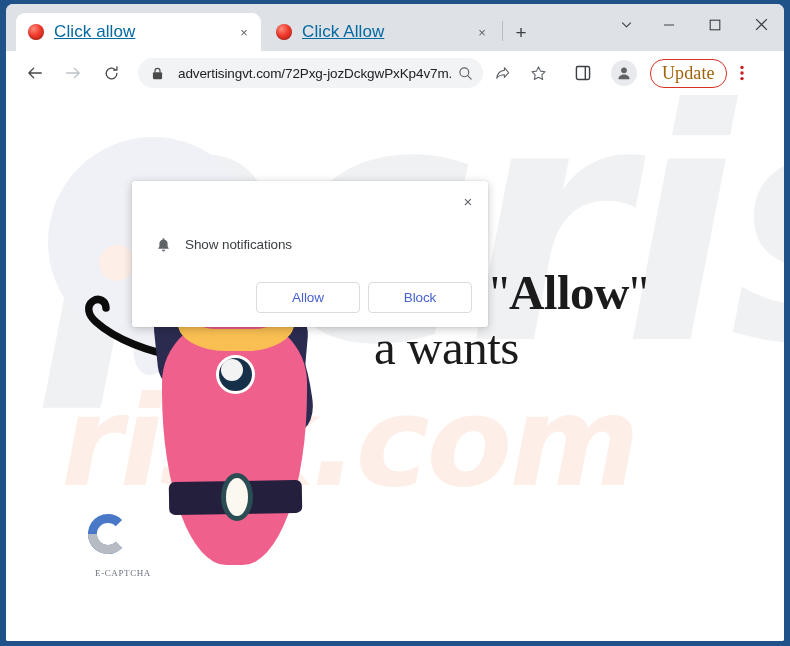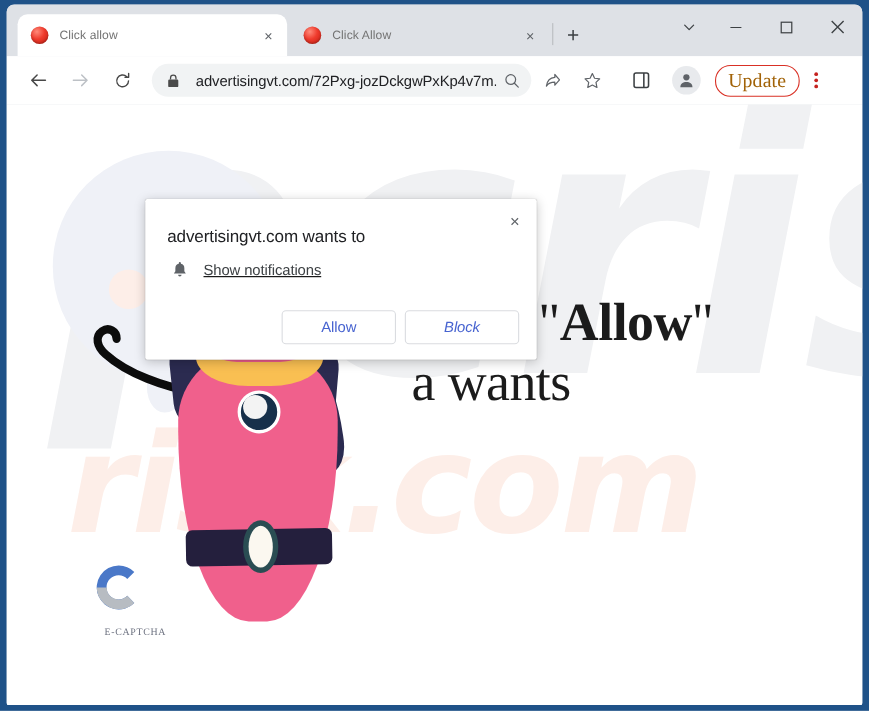--- a/index.html
+++ b/index.html
@@ -40,23 +40,24 @@
   .tab.inactive{background:transparent;}
   #tab-0{left:10px;width:245px;}
   #tab-1{left:258px;width:235px;}
   .tab-favicon{
     width:16px;height:16px;border-radius:50%;
     flex:0 0 16px;margin-right:10px;
     background:radial-gradient(circle at 35% 30%, #ff8a7a 0%, #ef3b2d 45%, #c21d12 100%);
     box-shadow:inset 0 -1px 2px rgba(0,0,0,.25);
   }
   .tab-title{
-    flex:1 1 auto;font-size:11px;color:#737373;
+    flex:1 1 auto;font-size:17px;color:#0369a1;
     white-space:nowrap;overflow:hidden;text-overflow:ellipsis;
     letter-spacing:.1px;
+    text-decoration:underline;
   }
   .tab-close{
     flex:0 0 18px;width:18px;height:18px;
     display:flex;align-items:center;justify-content:center;
     color:#5f6368;font-size:13px;line-height:1;border-radius:50%;
   }
   .tab-divider{
     position:absolute;left:496px;top:17px;width:1px;height:20px;background:#b9bcc0;
   }
   #new-tab-button{
@@ -266,36 +267,36 @@
   #dialog-close{
     position:absolute;right:8px;top:8px;width:24px;height:24px;
     display:flex;align-items:center;justify-content:center;
     color:#5f6368;font-size:15px;line-height:1;
   }
   #dialog-title{
     position:absolute;left:20px;top:26px;
     font-size:15.5px;color:#202124;letter-spacing:-.1px;
   }
   #dialog-permission-row{
-    position:absolute;left:20px;top:56px;display:flex;align-items:center;text-decoration:underline;
+    position:absolute;left:20px;top:56px;display:flex;
   }
   #bell-icon{width:22px;display:flex;align-items:center;justify-content:center;}
   #dialog-permission-label{
     margin-left:11px;font-size:13.5px;color:#3c4043;letter-spacing:-.1px;
   }
   #dialog-actions{
     position:absolute;right:16px;bottom:14px;display:flex;
   }
   .dialog-btn{
     height:29px;min-width:70px;padding:0 16px;
     display:flex;align-items:center;justify-content:center;
     border:1px solid #dadce0;border-radius:4px;background:#fff;
     font-size:13.5px;color:#4763d0;letter-spacing:-.1px;
   }
-  #block-button{margin-left:8px;font-style:italic;}
+  #block-button{margin-left:8px;}
 </style>
 </head>
 <body>
 
 <div id="window-frame">
   <div id="browser-window">
 
     <div id="tab-strip">
 
       <div class="tab active" id="tab-0">
@@ -459,21 +460,20 @@
       <div id="captcha-logo">
         <svg id="captcha-mark" viewBox="0 0 48 48">
           <path d="M24 4a20 20 0 1 0 14.1 34.1l-6.4-6.4A11 11 0 1 1 31.7 16.3l6.4-6.4A19.9 19.9 0 0 0 24 4z" fill="#4a78c8"></path>
           <path d="M38.1 38.1l-6.4-6.4A11 11 0 0 1 13 24H4a20 20 0 0 0 34.1 14.1z" fill="#b7bcc2"></path>
         </svg>
         <div id="captcha-label">E-CAPTCHA</div>
       </div>
 
       <div id="permission-dialog">
         <div id="dialog-close">×</div>
-        <div id="dialog-title">advertisingvt.com wants to</div>
         <div id="dialog-permission-row">
           <span id="bell-icon">
             <svg width="15" height="16" viewBox="0 0 16 18">
               <path d="M8 1.4a1.1 1.1 0 0 1 1.1 1.1v.6a4.6 4.6 0 0 1 3.5 4.5v3.2l1.5 2.3H1.9l1.5-2.3V7.6a4.6 4.6 0 0 1 3.5-4.5v-.6A1.1 1.1 0 0 1 8 1.4z" fill="#5f6368"></path>
               <path d="M6.2 14.4a1.8 1.8 0 0 0 3.6 0z" fill="#5f6368"></path>
             </svg>
           </span>
           <span id="dialog-permission-label">Show notifications</span>
         </div>
         <div id="dialog-actions">

